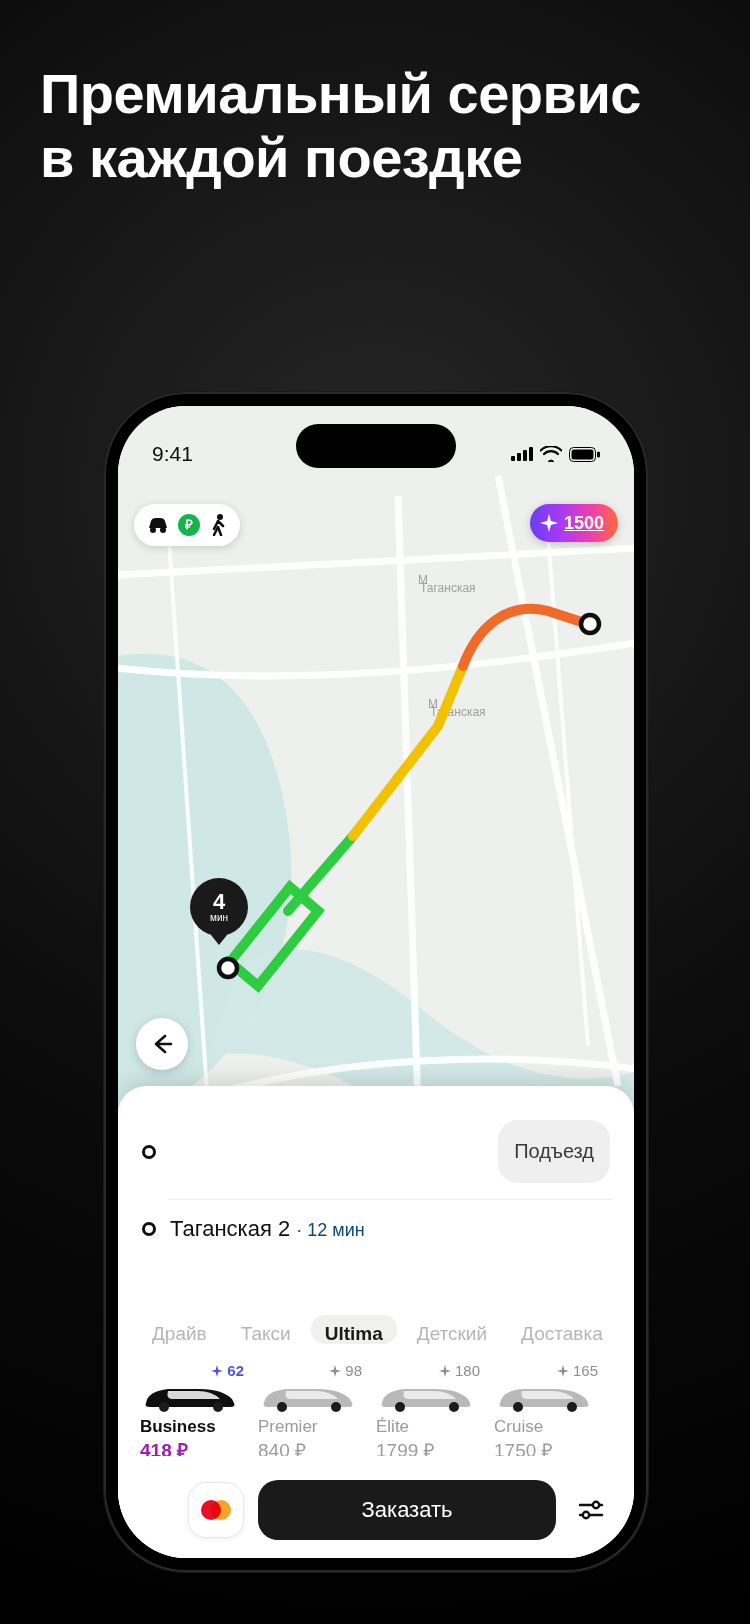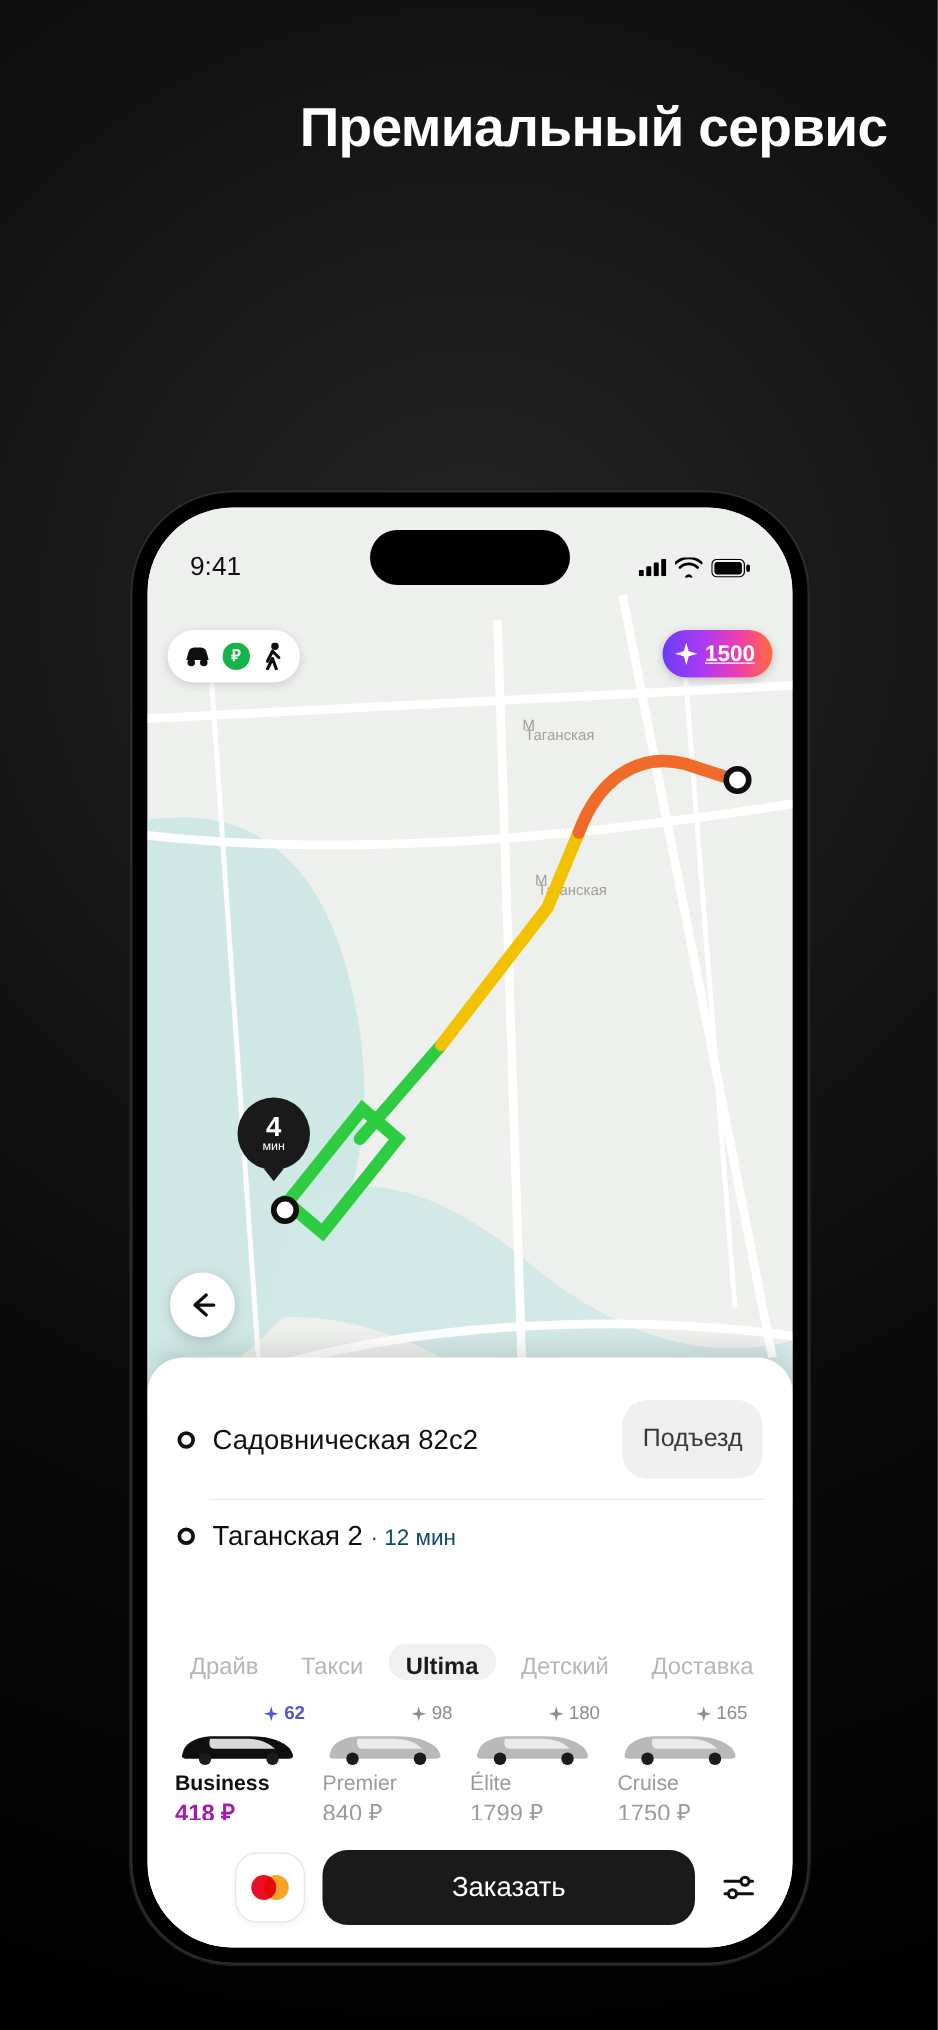--- a/index.html
+++ b/index.html
@@ -3,21 +3,21 @@
 <meta charset="utf-8">
 <style>
   * { margin: 0; padding: 0; box-sizing: border-box; font-family: -apple-system, BlinkMacSystemFont, 'Segoe UI', Arial, sans-serif; }
   html, body { width: 750px; height: 1624px; }
   body {
     background: radial-gradient(circle at 50% 30%, #262626 0%, #0b0b0b 55%, #000 100%);
     color: #fff;
     position: relative;
     overflow: hidden;
   }
-  .headline { position: absolute; top: 78px; left: 40px; right: 40px; font-weight: 600; font-size: 44px; line-height: 1.15; letter-spacing: -0.5px; text-align: right; }
+  .headline { position: absolute; top: 62px; left: 40px; right: 40px; font-weight: 600; font-size: 56px; line-height: 1.15; letter-spacing: -0.5px; }
 
   
   .phone {
     position: absolute;
     left: 104px; top: 392px;
     width: 544px; height: 1180px;
     background: #000;
     border-radius: 82px;
     padding: 14px;
     box-shadow: 0 0 0 1px #1a1a1a, inset 0 0 0 2px #2a2a2a;
@@ -129,20 +129,21 @@
   }
   .opt-btn { width: 42px; height: 56px; display:flex; align-items:center; justify-content:center; }
 
   .car-svg { overflow: visible; }
 </style>
 </head>
 <body>
 
 <div class="headline">
   <div>Премиальный сервис</div>
+  <div>в каждой поездке</div>
 </div>
 
 <div class="phone">
   <div class="screen">
     <div class="island"></div>
 
     <div class="statusbar">
       <span>9:41</span>
       <div class="status-right">
         <svg width="22" height="14" viewBox="0 0 22 14">
@@ -220,21 +221,20 @@
 
     <div class="back-fab">
       <svg width="22" height="22" viewBox="0 0 22 22">
           <path d="M14 3 L5 11 L14 19 M5 11 L20 11" stroke="#0f0f0f" stroke-width="2.6" fill="none" stroke-linecap="round" stroke-linejoin="round"></path>
         </svg>
     </div>
 
     <div class="sheet">
       <div class="addr-row">
         <span class="dot"></span>
-        <span class="addr-text">Садовническая 82с2</span>
         <span class="chip">Подъезд</span>
       </div>
       <div class="divider"></div>
       <div class="addr-row">
         <span class="dot"></span>
         <span class="addr-text">
           <span>Таганская 2</span>
           <span class="addr-extra"> · <span>12 мин</span></span>
         </span>
       </div>

